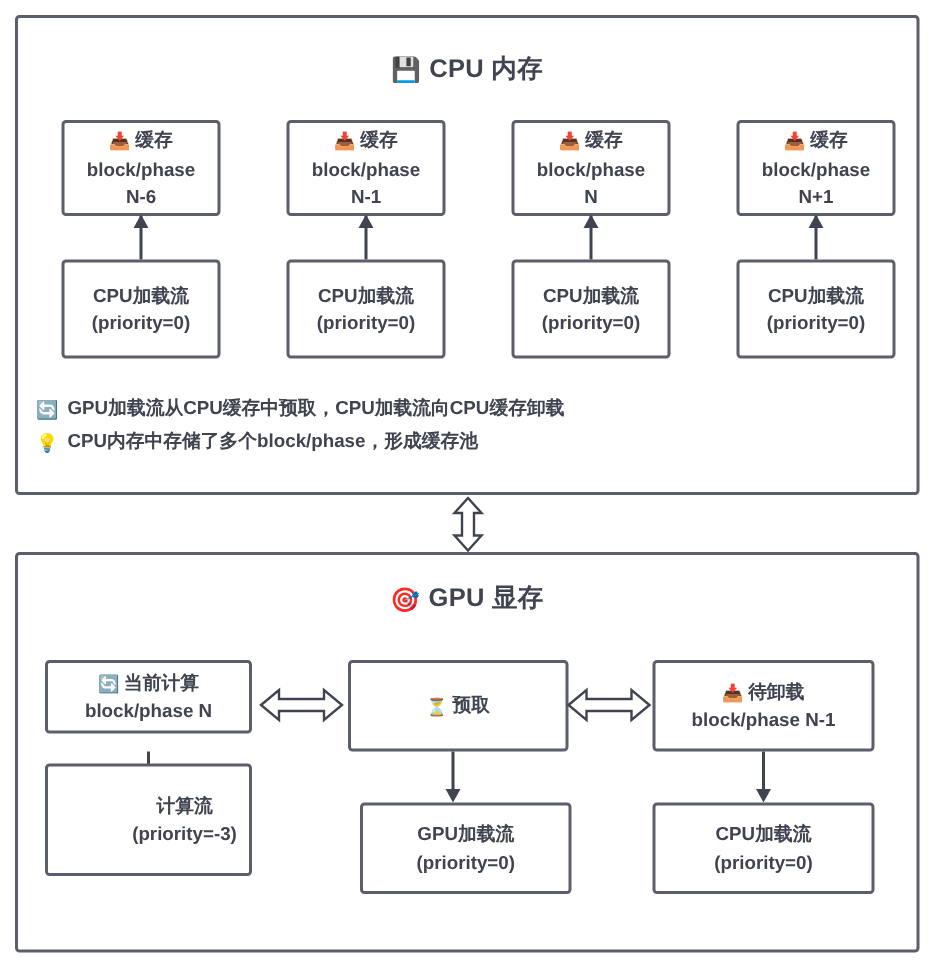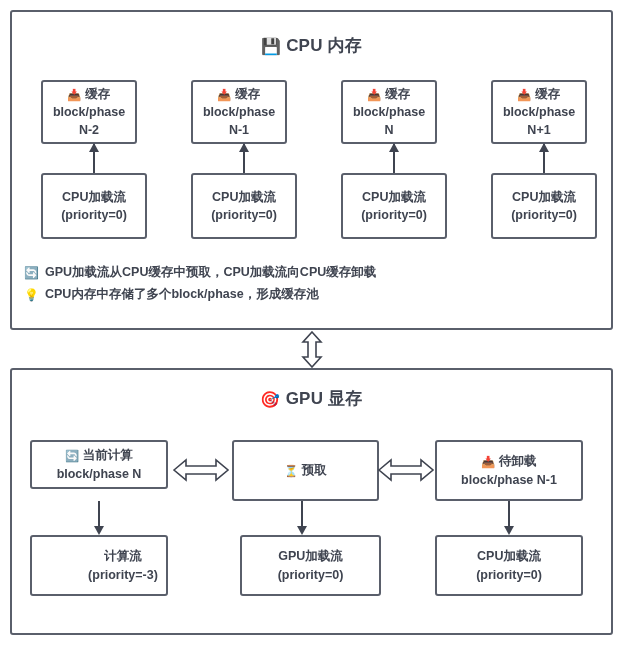--- a/index.html
+++ b/index.html
@@ -61,21 +61,21 @@
     text-align: center;
   }
   .node .ln { white-space: nowrap; }
   .node .ico {
     font-size: 11.5px;
     margin-right: 3px;
     vertical-align: -1px;
   }
 
   
-  .cache-box { top: 80px; width: 96px; height: 64px; }
+  .cache-box { top: 80px; width: 106px; height: 64px; }
   .load-box  { top: 173px; width: 106px; height: 66px; }
   .col1 { left: 41px; }
   .col2 { left: 191px; }
   .col3 { left: 341px; }
   .col4 { left: 491px; }
 
   
   .v-arrow-up {
     position: absolute;
     top: 144px;
@@ -125,21 +125,21 @@
     top: 331px;
     width: 26px;
     height: 37px;
   }
 
   
   #gpu-cur   { left: 30px;  top: 440px; width: 138px; height: 49px; }
   #gpu-pref  { left: 232px; top: 440px; width: 147px; height: 61px; }
   #gpu-evict { left: 435px; top: 440px; width: 148px; height: 61px; text-align: center; }
 
-  #gpu-compute-stream { left: 30px;  top: 535px; width: 138px; height: 61px; padding-left: 48px; }
+  #gpu-compute-stream { left: 30px;  top: 509px; width: 138px; height: 75px; padding-left: 48px; }
   #gpu-load-stream    { left: 240px; top: 535px; width: 141px; height: 61px; }
   #cpu-load-stream-gpu{ left: 435px; top: 535px; width: 148px; height: 61px; }
 
   .v-arrow-down {
     position: absolute;
     top: 501px;
     height: 25px;
     width: 2px;
     background: #3f4450;
   }
@@ -173,21 +173,21 @@
 
   <div class="panel-title">
     <span class="ttl-icon">💾</span><span>CPU 内存</span>
   </div>
 
 </div>
 
 <div class="node cache-box col1">
   <div class="ln"><span class="ico">📥</span><span>缓存</span></div>
   <div class="ln">block/phase</div>
-  <div class="ln">N-2</div>
+  <div class="ln">N-6</div>
 </div>
 <div class="node cache-box col2">
   <div class="ln"><span class="ico">📥</span><span>缓存</span></div>
   <div class="ln">block/phase</div>
   <div class="ln">N-1</div>
 </div>
 <div class="node cache-box col3">
   <div class="ln"><span class="ico">📥</span><span>缓存</span></div>
   <div class="ln">block/phase</div>
   <div class="ln">N</div>

